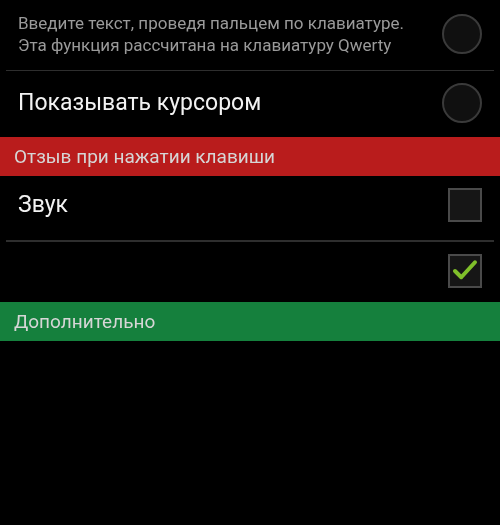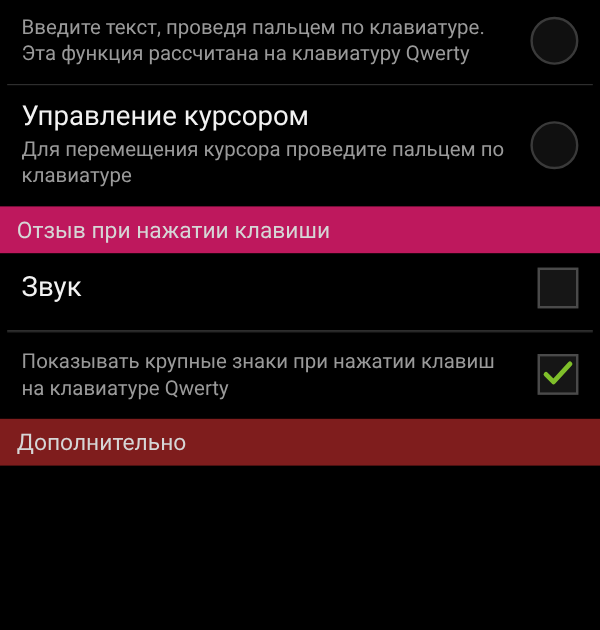--- a/index.html
+++ b/index.html
@@ -40,27 +40,27 @@
     color: #9a9a9a;
     line-height: 1.3;
     margin-top: 2px;
   }
   .divider {
     height: 1px;
     background: #2e2e2e;
     margin: 0 6px;
   }
   .sectionHeader {
-    background: #be185d;
+    background: #b91c1c;
     padding: 8px 14px;
     font-size: 19px;
     color: #d6d6d6;
   }
   .sectionHeader.alt {
-    background: #7f1d1d;
+    background: #15803d;
   }
   .radio {
     width: 40px;
     height: 40px;
     border: 2px solid #3a3a3a;
     border-radius: 50%;
     background: #101010;
     flex-shrink: 0;
   }
   .checkbox {
@@ -106,22 +106,21 @@
     <div class="item-text">
       <div class="subtitle">Введите текст, проведя пальцем по клавиатуре. Эта функция рассчитана на клавиатуру Qwerty</div>
     </div>
     <div class="radio"></div>
   </div>
 
   <div class="divider"></div>
 
   <div class="item">
     <div class="item-text">
-      <div class="title">Управление курсором</div>
-      <div class="subtitle">Для перемещения курсора проведите пальцем по клавиатуре</div>
+      <div class="title">Показывать курсором</div>
     </div>
     <div class="radio"></div>
   </div>
 
   <div class="sectionHeader">Отзыв при нажатии клавиши</div>
 
   <div class="item" style="padding-bottom:18px;">
     <div class="item-text">
       <div class="title">Звук</div>
     </div>
@@ -130,21 +129,20 @@
     </div>
   </div>
 
   <div class="divider"></div>
 
 
   <div class="divider"></div>
 
   <div class="item">
     <div class="item-text">
-      <div class="subtitle">Показывать крупные знаки при нажатии клавиш на клавиатуре Qwerty</div>
     </div>
     <div class="checkbox checked">
       <svg viewBox="0 0 24 24">
           <path d="M4 12 L9 17 L20 5" stroke-width="3.2" fill="none" stroke-linecap="round" stroke-linejoin="round" stroke="#7fbf2a"></path>
         </svg>
     </div>
   </div>
 
   <div class="sectionHeader alt">Дополнительно</div>
 

